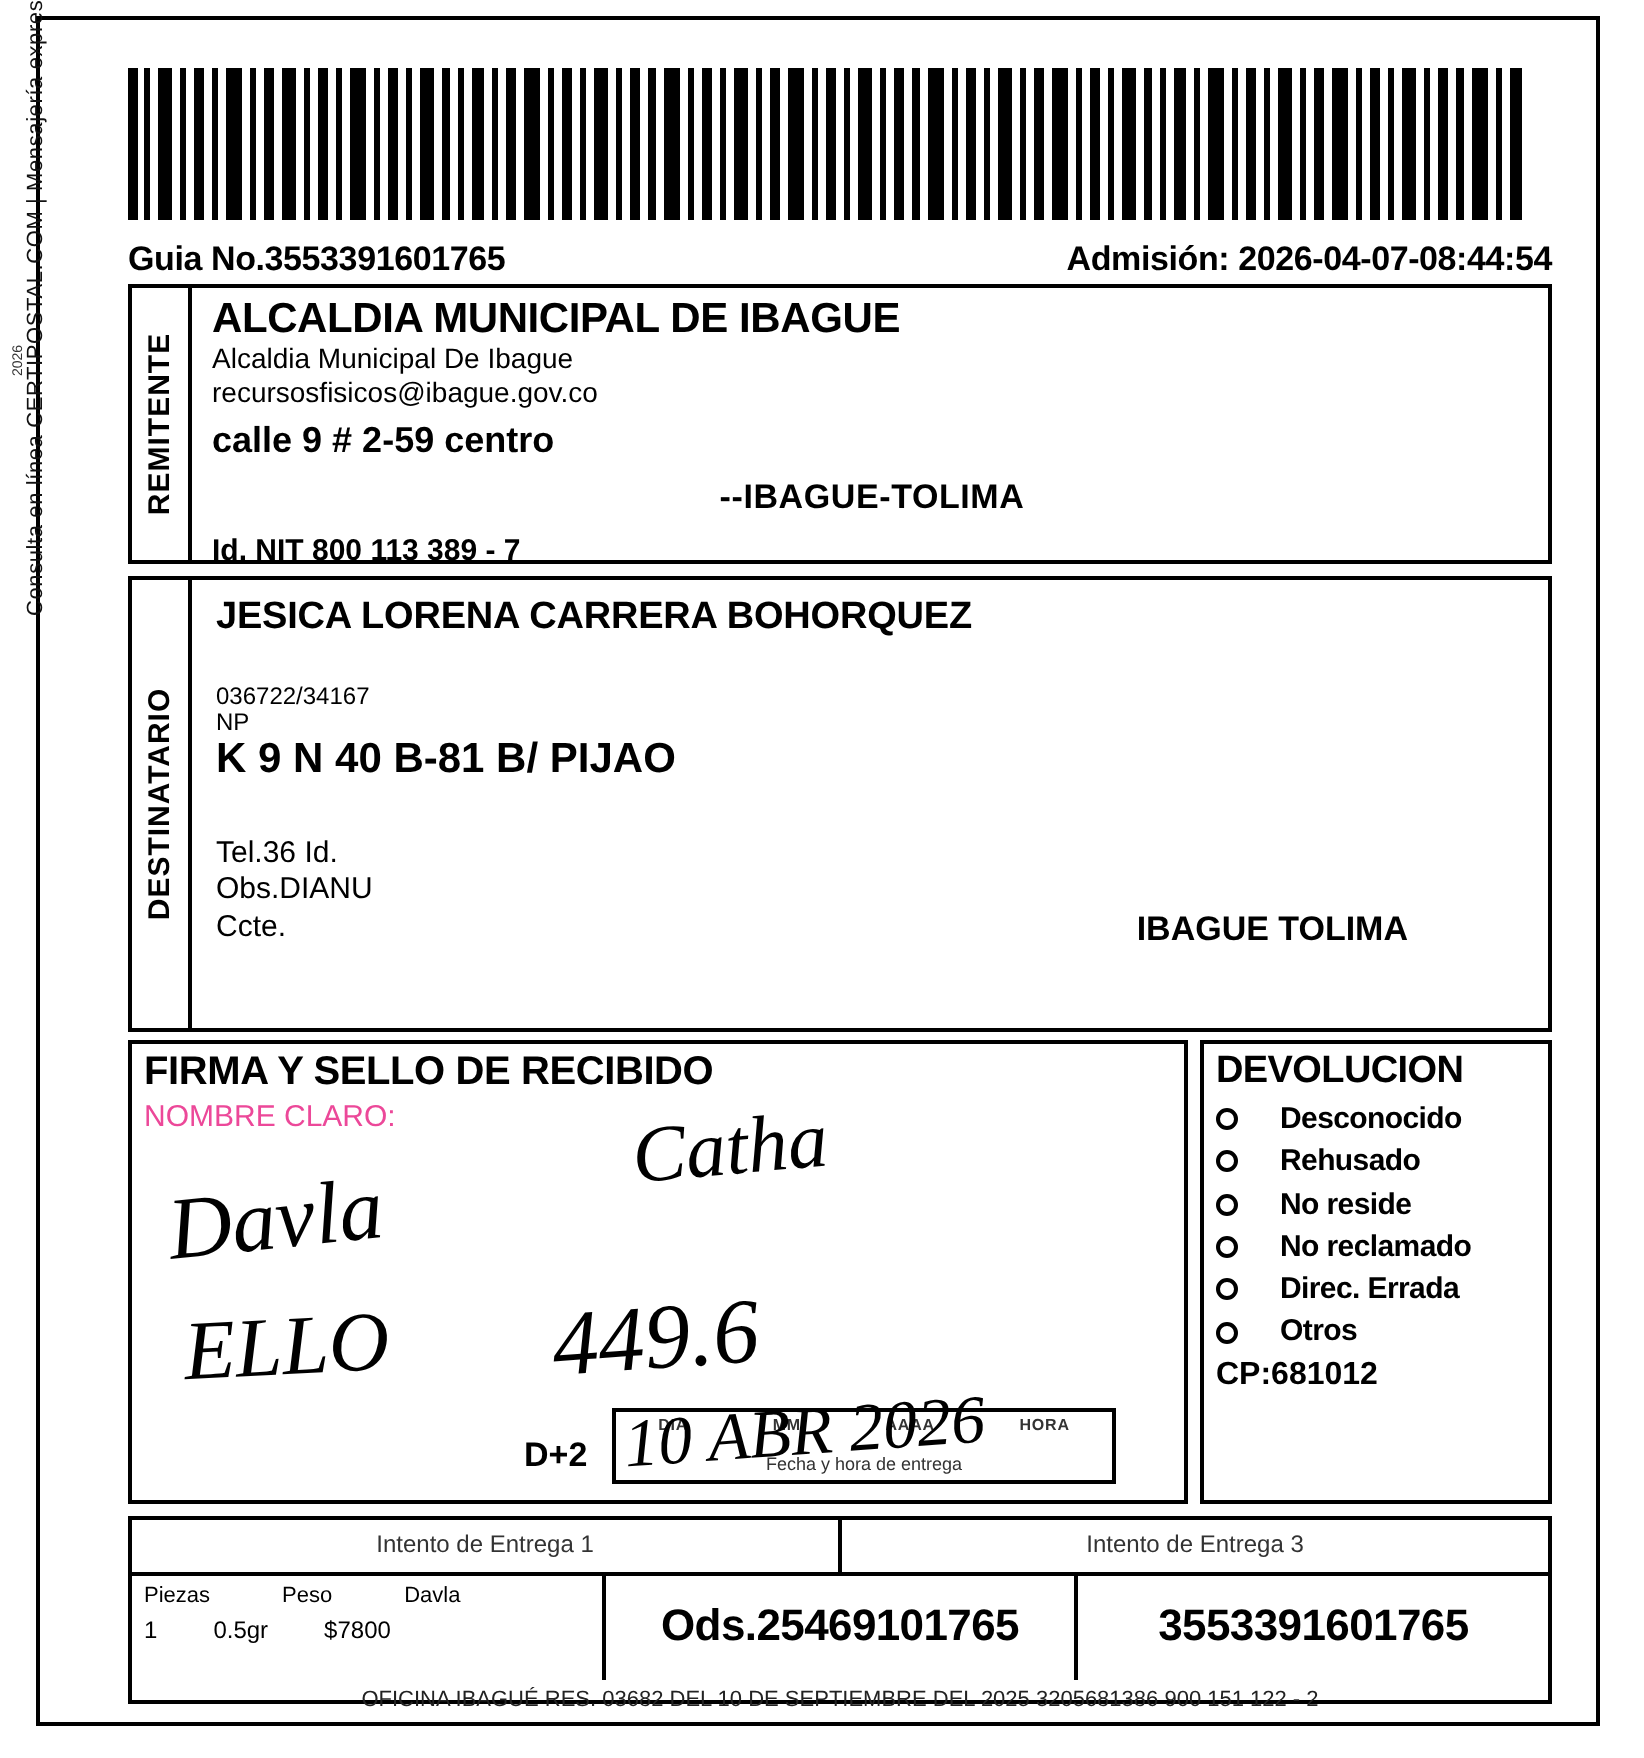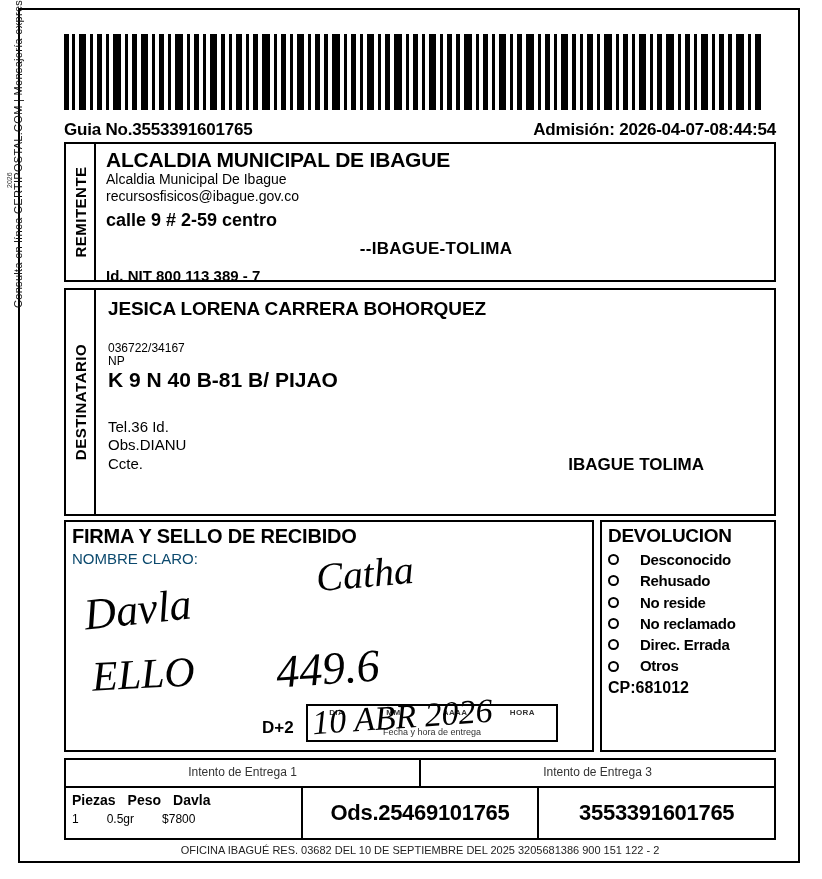--- a/index.html
+++ b/index.html
@@ -205,21 +205,21 @@
   }
   .firma-title {
     font-size: 20px;
     font-weight: bold;
     padding: 3px 0 0 6px;
     letter-spacing: -0.2px;
   }
   .firma-sub {
     font-size: 15px;
     padding: 2px 0 0 6px;
-    color: #0c4a6e;
+    color: #ec4899;
   }
   .sig {
     position: absolute;
     font-family: "Liberation Serif", serif;
     font-style: italic;
     color: #000;
   }
   #sig-1 {
     left: 18px;
     top: 62px;
@@ -324,21 +324,21 @@
     font-size: 16px;
     font-weight: bold;
     padding: 2px 0 0 6px;
   }
 
   
   #intentos-box {
     left: 46px;
     top: 750px;
     width: 712px;
-    height: 82px;
+    height: 94px;
   }
   .intentos-head {
     display: flex;
     height: 26px;
     border-bottom: 2px solid #000;
   }
   .intentos-head > div {
     flex: 1;
     border-right: 2px solid #000;
     font-size: 12px;
@@ -353,24 +353,24 @@
     height: 52px;
   }
   .intentos-body > div {
     flex: 1;
     border-right: 2px solid #000;
     box-sizing: border-box;
   }
   .intentos-body > div:last-child { border-right: none; }
   .pc-grid {
     display: flex;
-    font-size: 14px;
-    font-weight: bold;
+    font-size: 11px;
+    font-weight: normal;
     padding: 4px 4px 0 6px;
-    gap: 12px;
+    gap: 36px;
   }
   .pc-vals {
     display: flex;
     font-size: 12px;
     padding: 4px 4px 0 6px;
     gap: 28px;
   }
   .ods {
     font-size: 22px;
     font-weight: bold;

